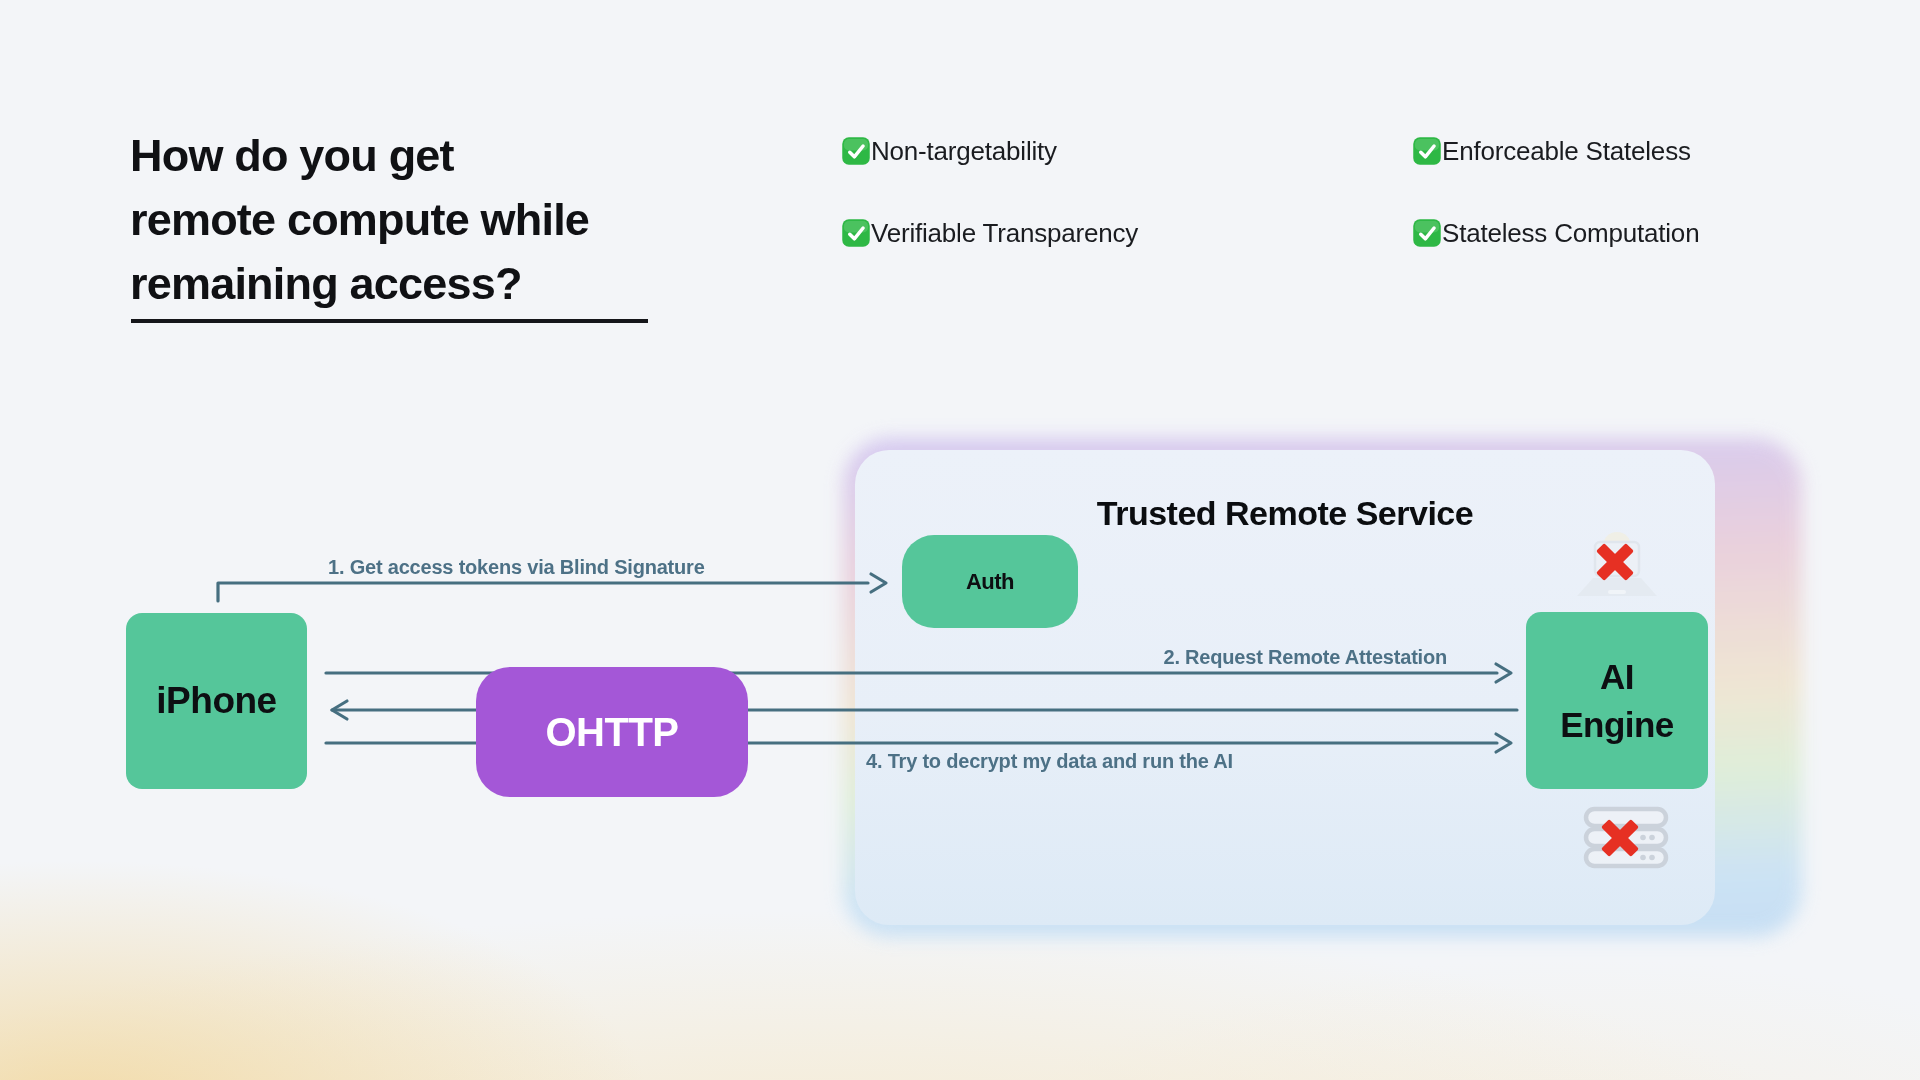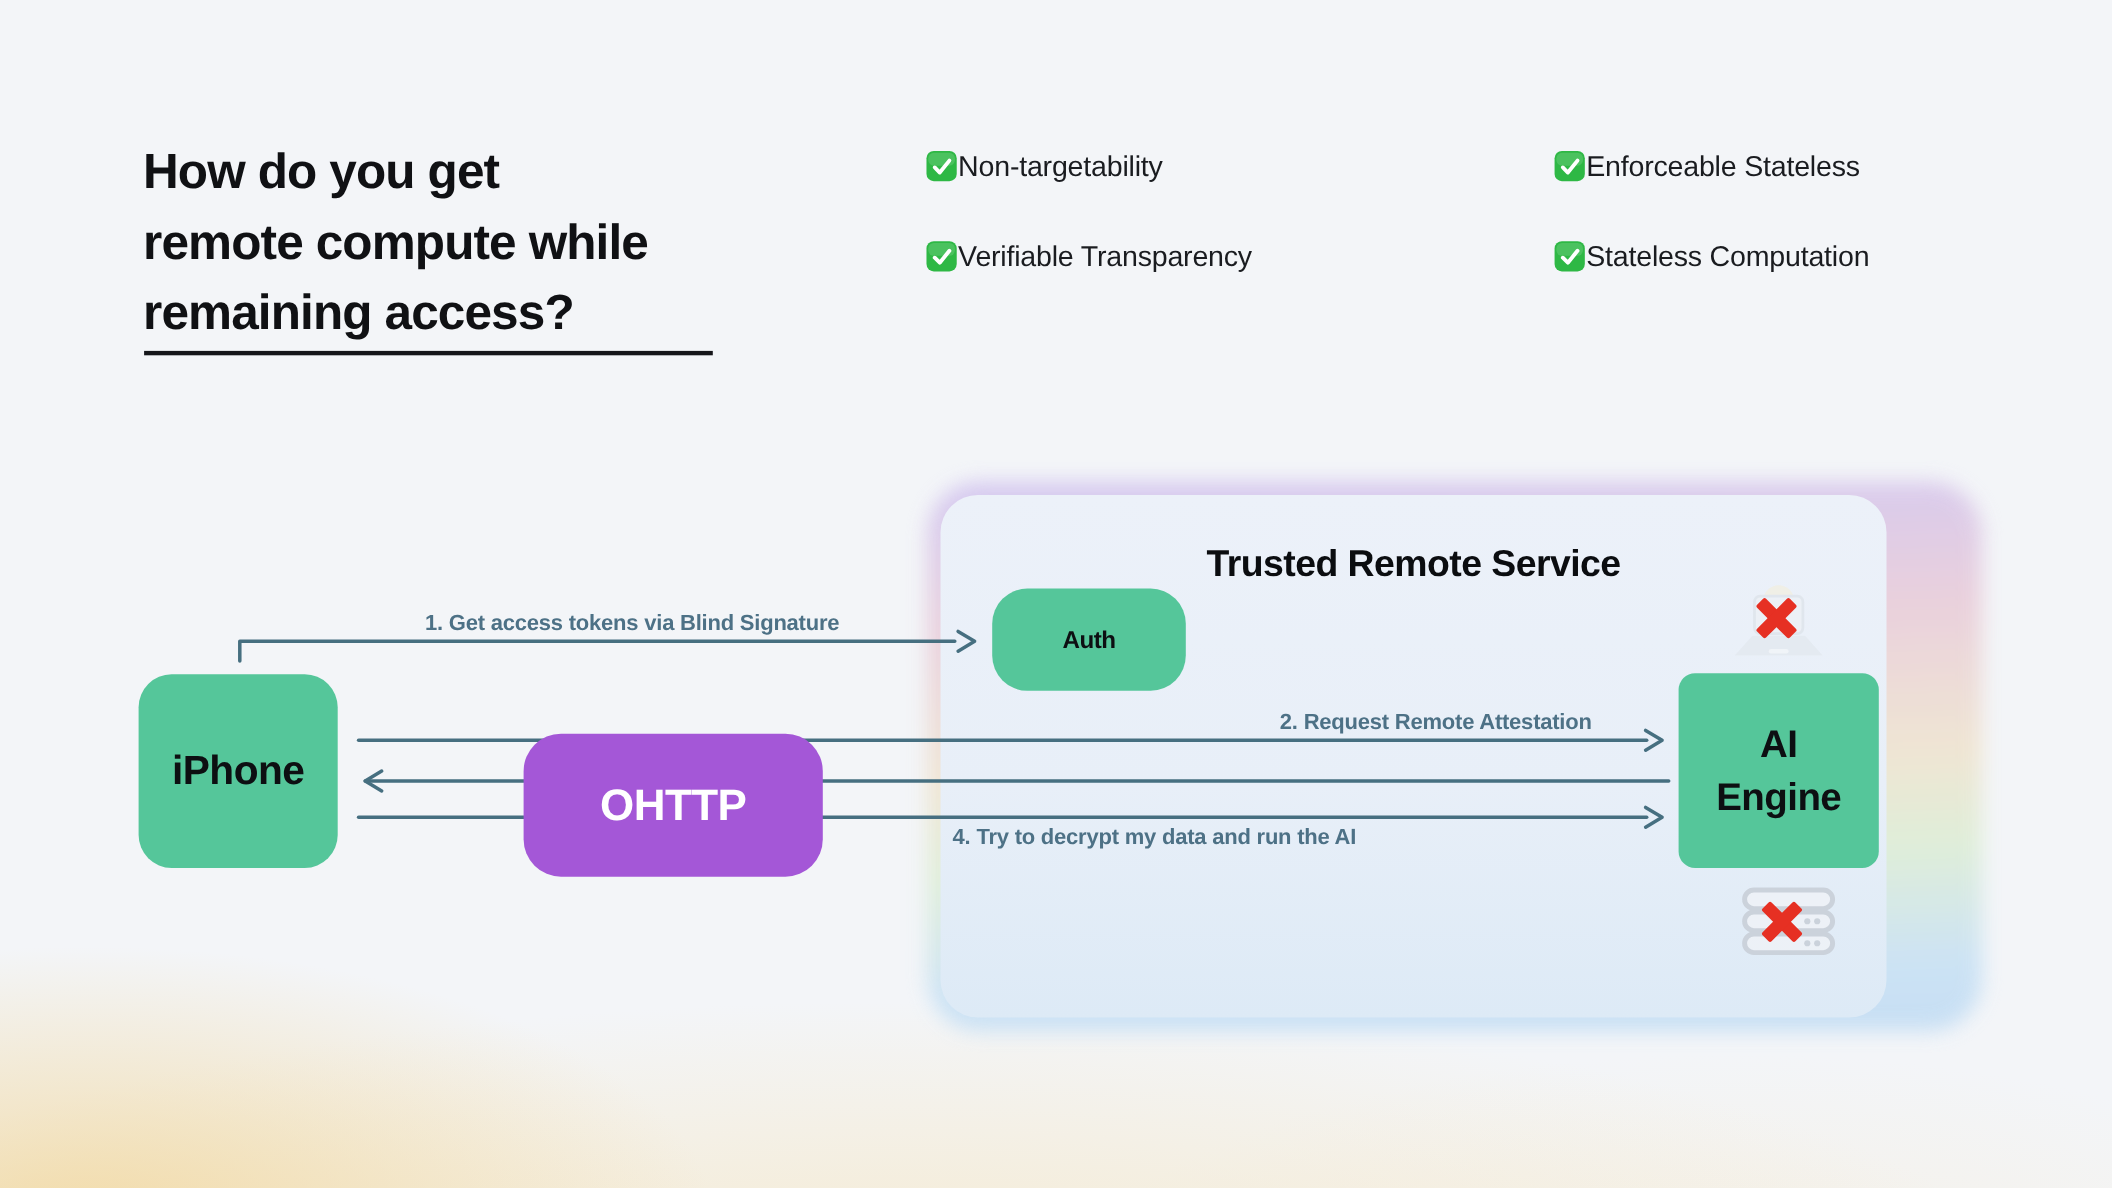--- a/index.html
+++ b/index.html
@@ -40,28 +40,28 @@
     background:linear-gradient(180deg,#ecf1f9 0%, var(--panel-bg) 55%, #ddeaf6 100%);z-index:2;}
   .panel-title{position:absolute;left:0;top:44px;width:100%;text-align:center;
     font-weight:700;font-size:34px;color:#0b0d10;letter-spacing:-0.5px;}
 
   
   svg.lines{position:absolute;left:0;top:0;z-index:3;pointer-events:none;}
   svg.lines path{stroke:var(--arrow-line);stroke-width:3.2;fill:none;
     stroke-linecap:round;stroke-linejoin:round;}
   .arrow-label{position:absolute;z-index:4;font-weight:700;font-size:20px;line-height:24px;
     color:var(--arrow-label);white-space:nowrap;letter-spacing:-0.2px;}
-  .lbl-1{left:348px;top:555px;width:415px;text-align:right;}
+  .lbl-1{left:328px;top:555px;width:415px;text-align:left;}
   .lbl-2{left:1015px;top:645px;width:432px;text-align:right;}
   .lbl-4{left:866px;top:749px;}
 
   
   .node{position:absolute;display:flex;align-items:center;justify-content:center;
     font-weight:700;color:#0d0f12;z-index:5;letter-spacing:-0.5px;}
-  .node-iphone{left:126px;top:613px;width:181px;height:176px;border-radius:30px;
+  .node-iphone{left:126px;top:613px;width:181px;height:176px;border-radius:16px;
     background:var(--node-green);font-size:37px;}
   .node-ohttp{left:476px;top:643px;width:272px;height:130px;border-radius:34px;
     background:var(--node-purple);color:#ffffff;font-size:40px;margin-top:24px;}
   .node-auth{left:902px;top:535px;width:176px;height:93px;border-radius:32px;
     background:var(--node-green);font-size:22px;}
   .node-ai{left:1526px;top:612px;width:182px;height:177px;border-radius:15px;
     background:var(--node-green);font-size:35px;line-height:48px;flex-direction:column;text-align:center;}
 
   
   .icon-group{position:absolute;z-index:6;}

